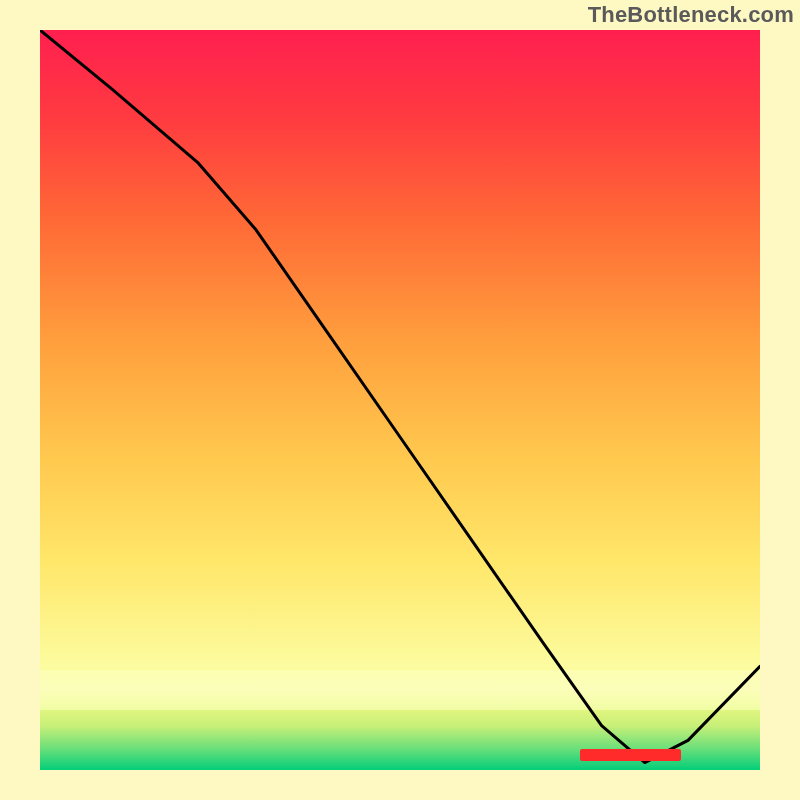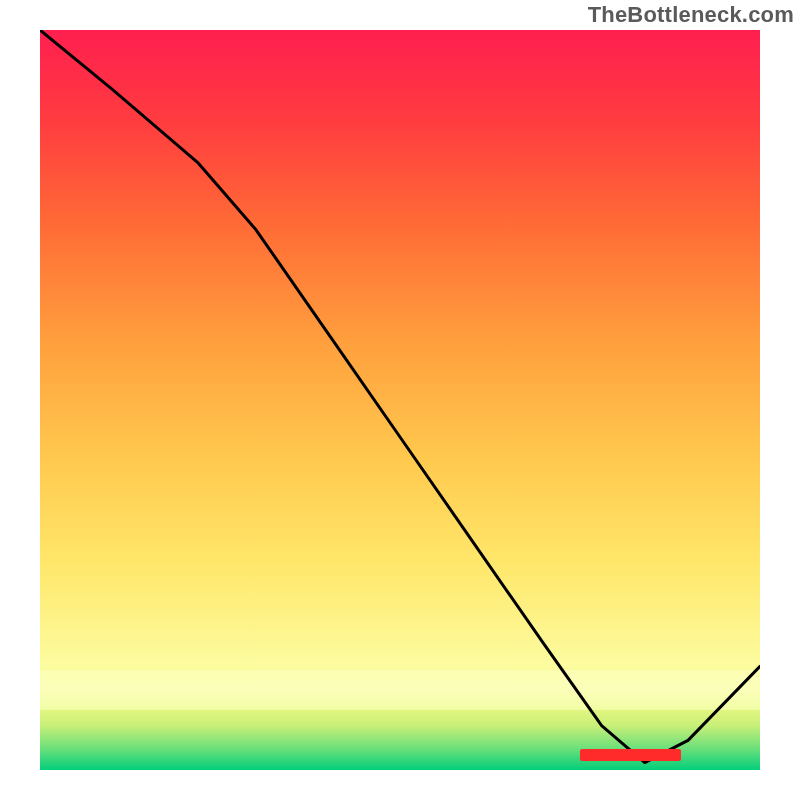--- a/index.html
+++ b/index.html
@@ -8,21 +8,21 @@
     width: 800px;
     height: 800px;
     background: #000;
     font-family: Arial, Helvetica, sans-serif;
     overflow: hidden;
   }
   .stage {
     position: relative;
     width: 800px;
     height: 800px;
-    background: #ffffff;
+    background: #fef9c3;
   }
   .watermark {
     position: absolute;
     top: 2px;
     right: 6px;
     color: #5a5a5a;
     font-size: 22px;
     font-weight: 600;
     letter-spacing: 0.2px;
     user-select: none;

